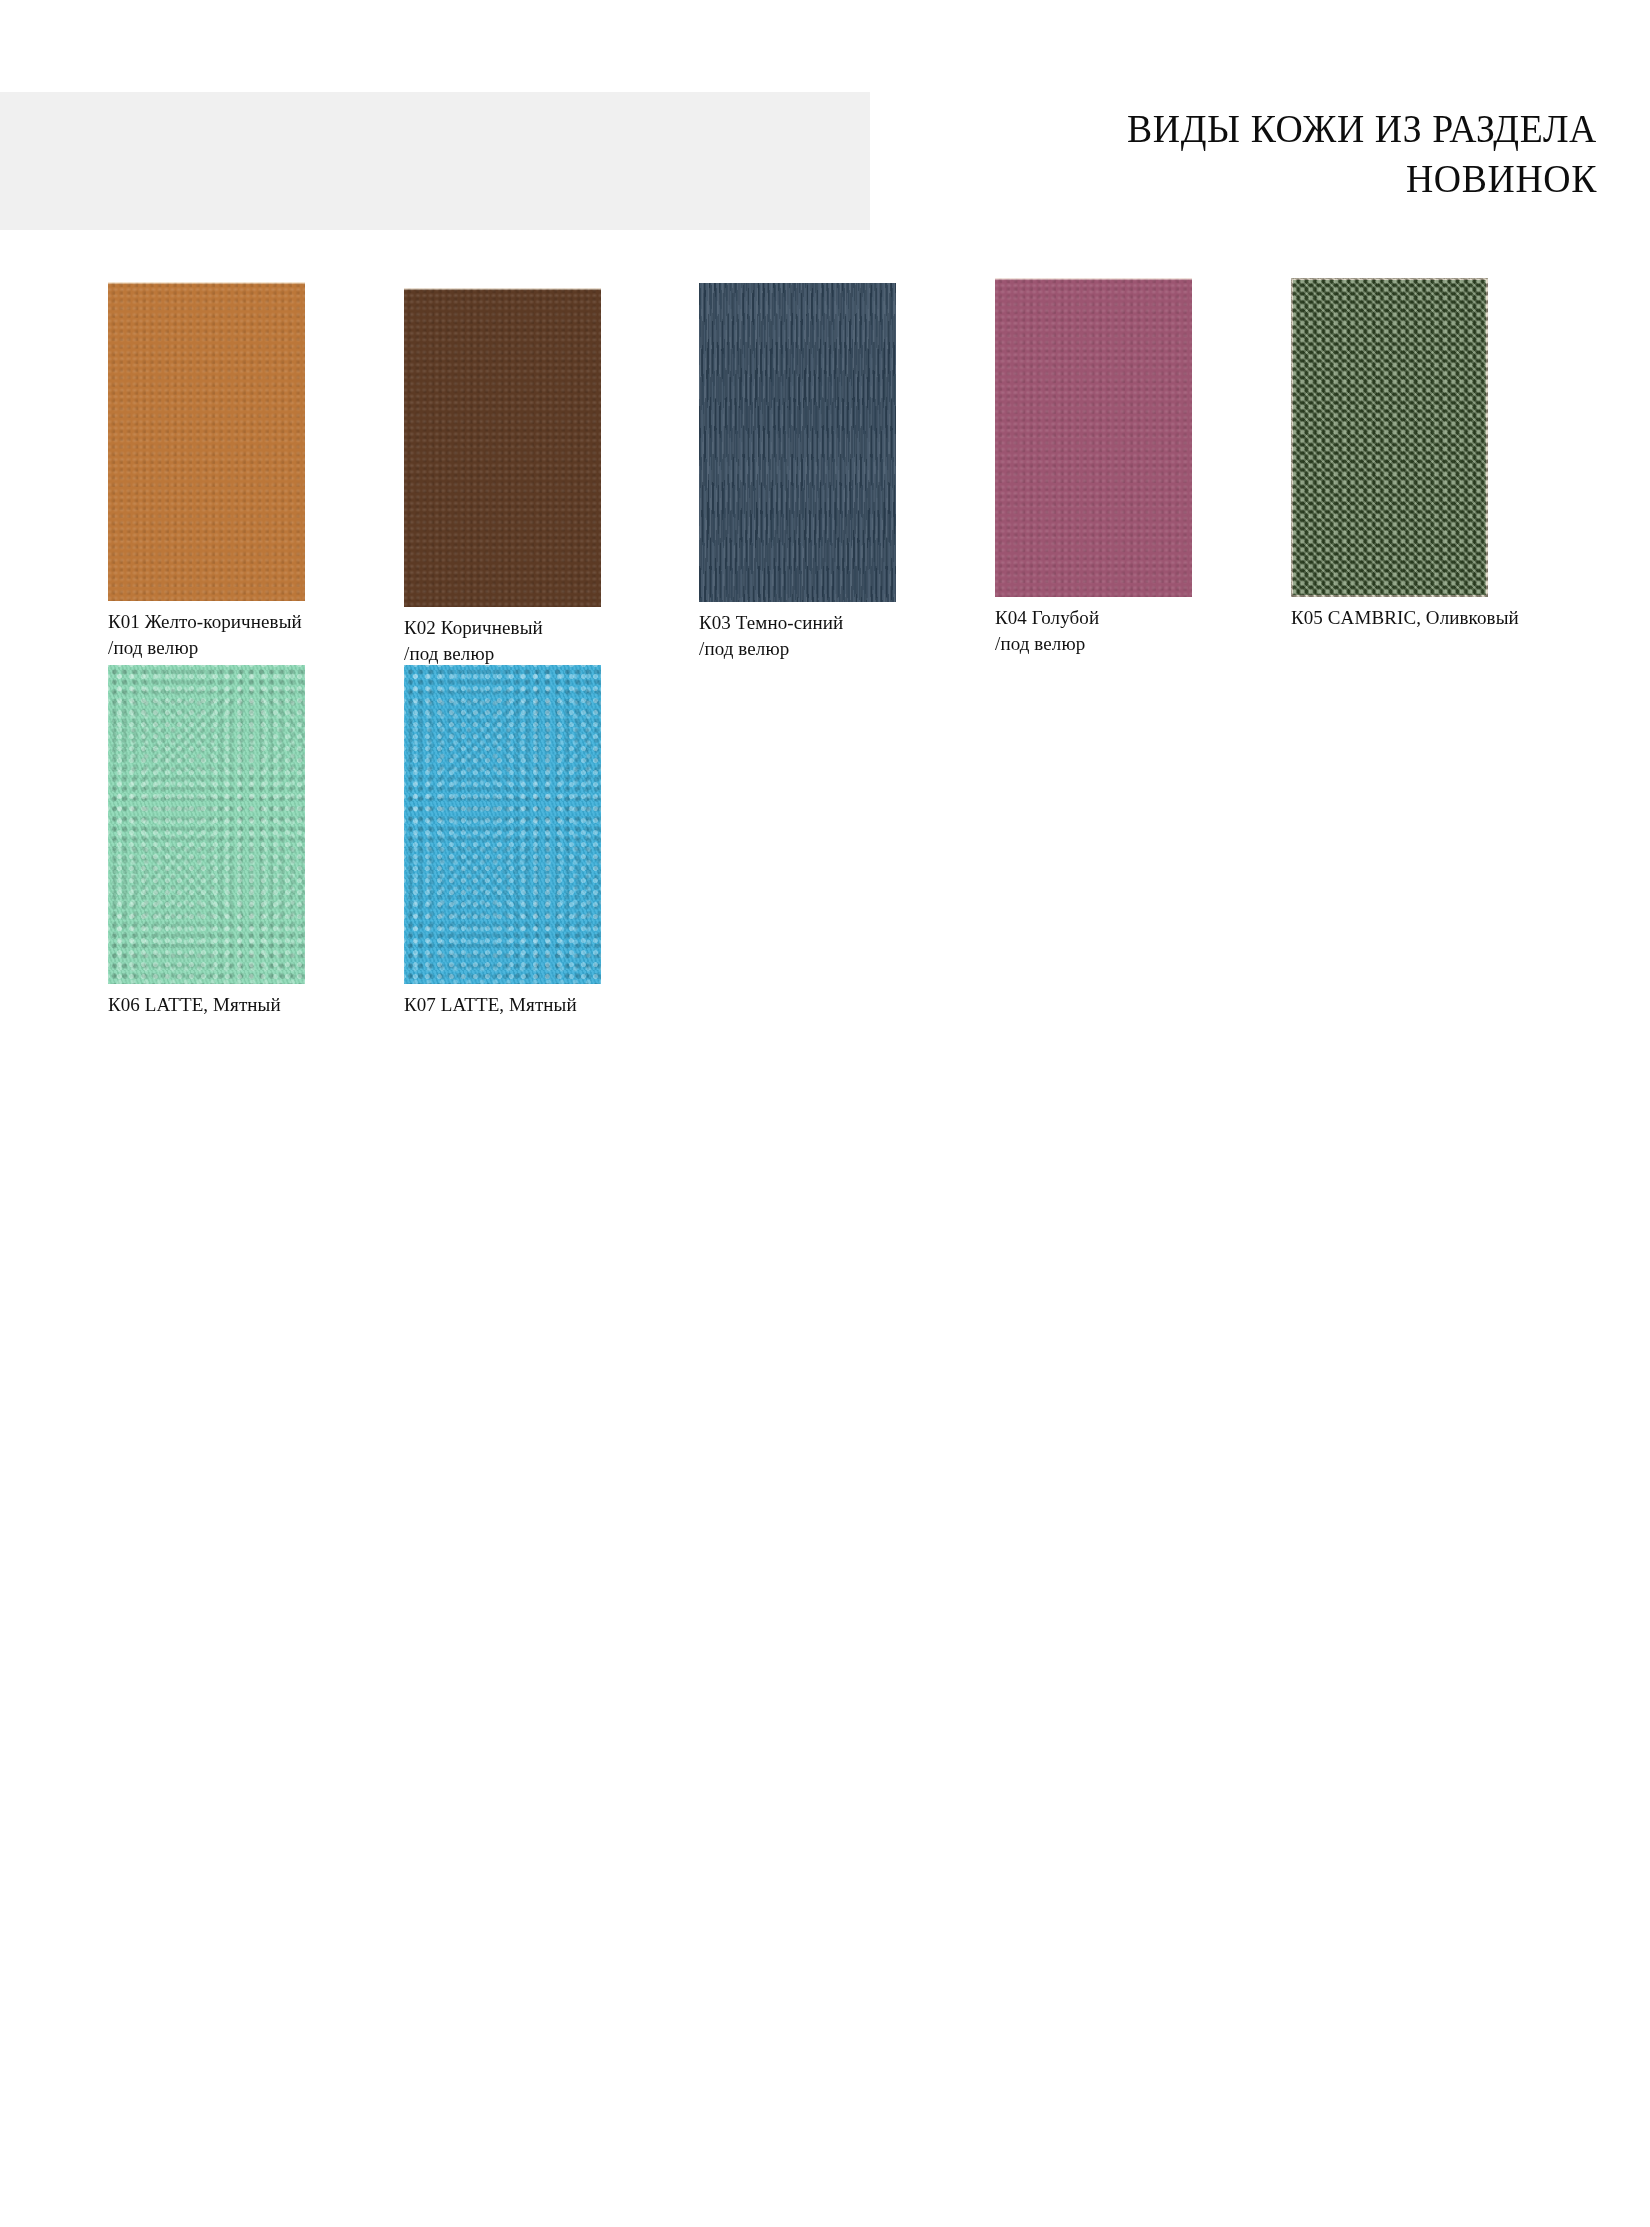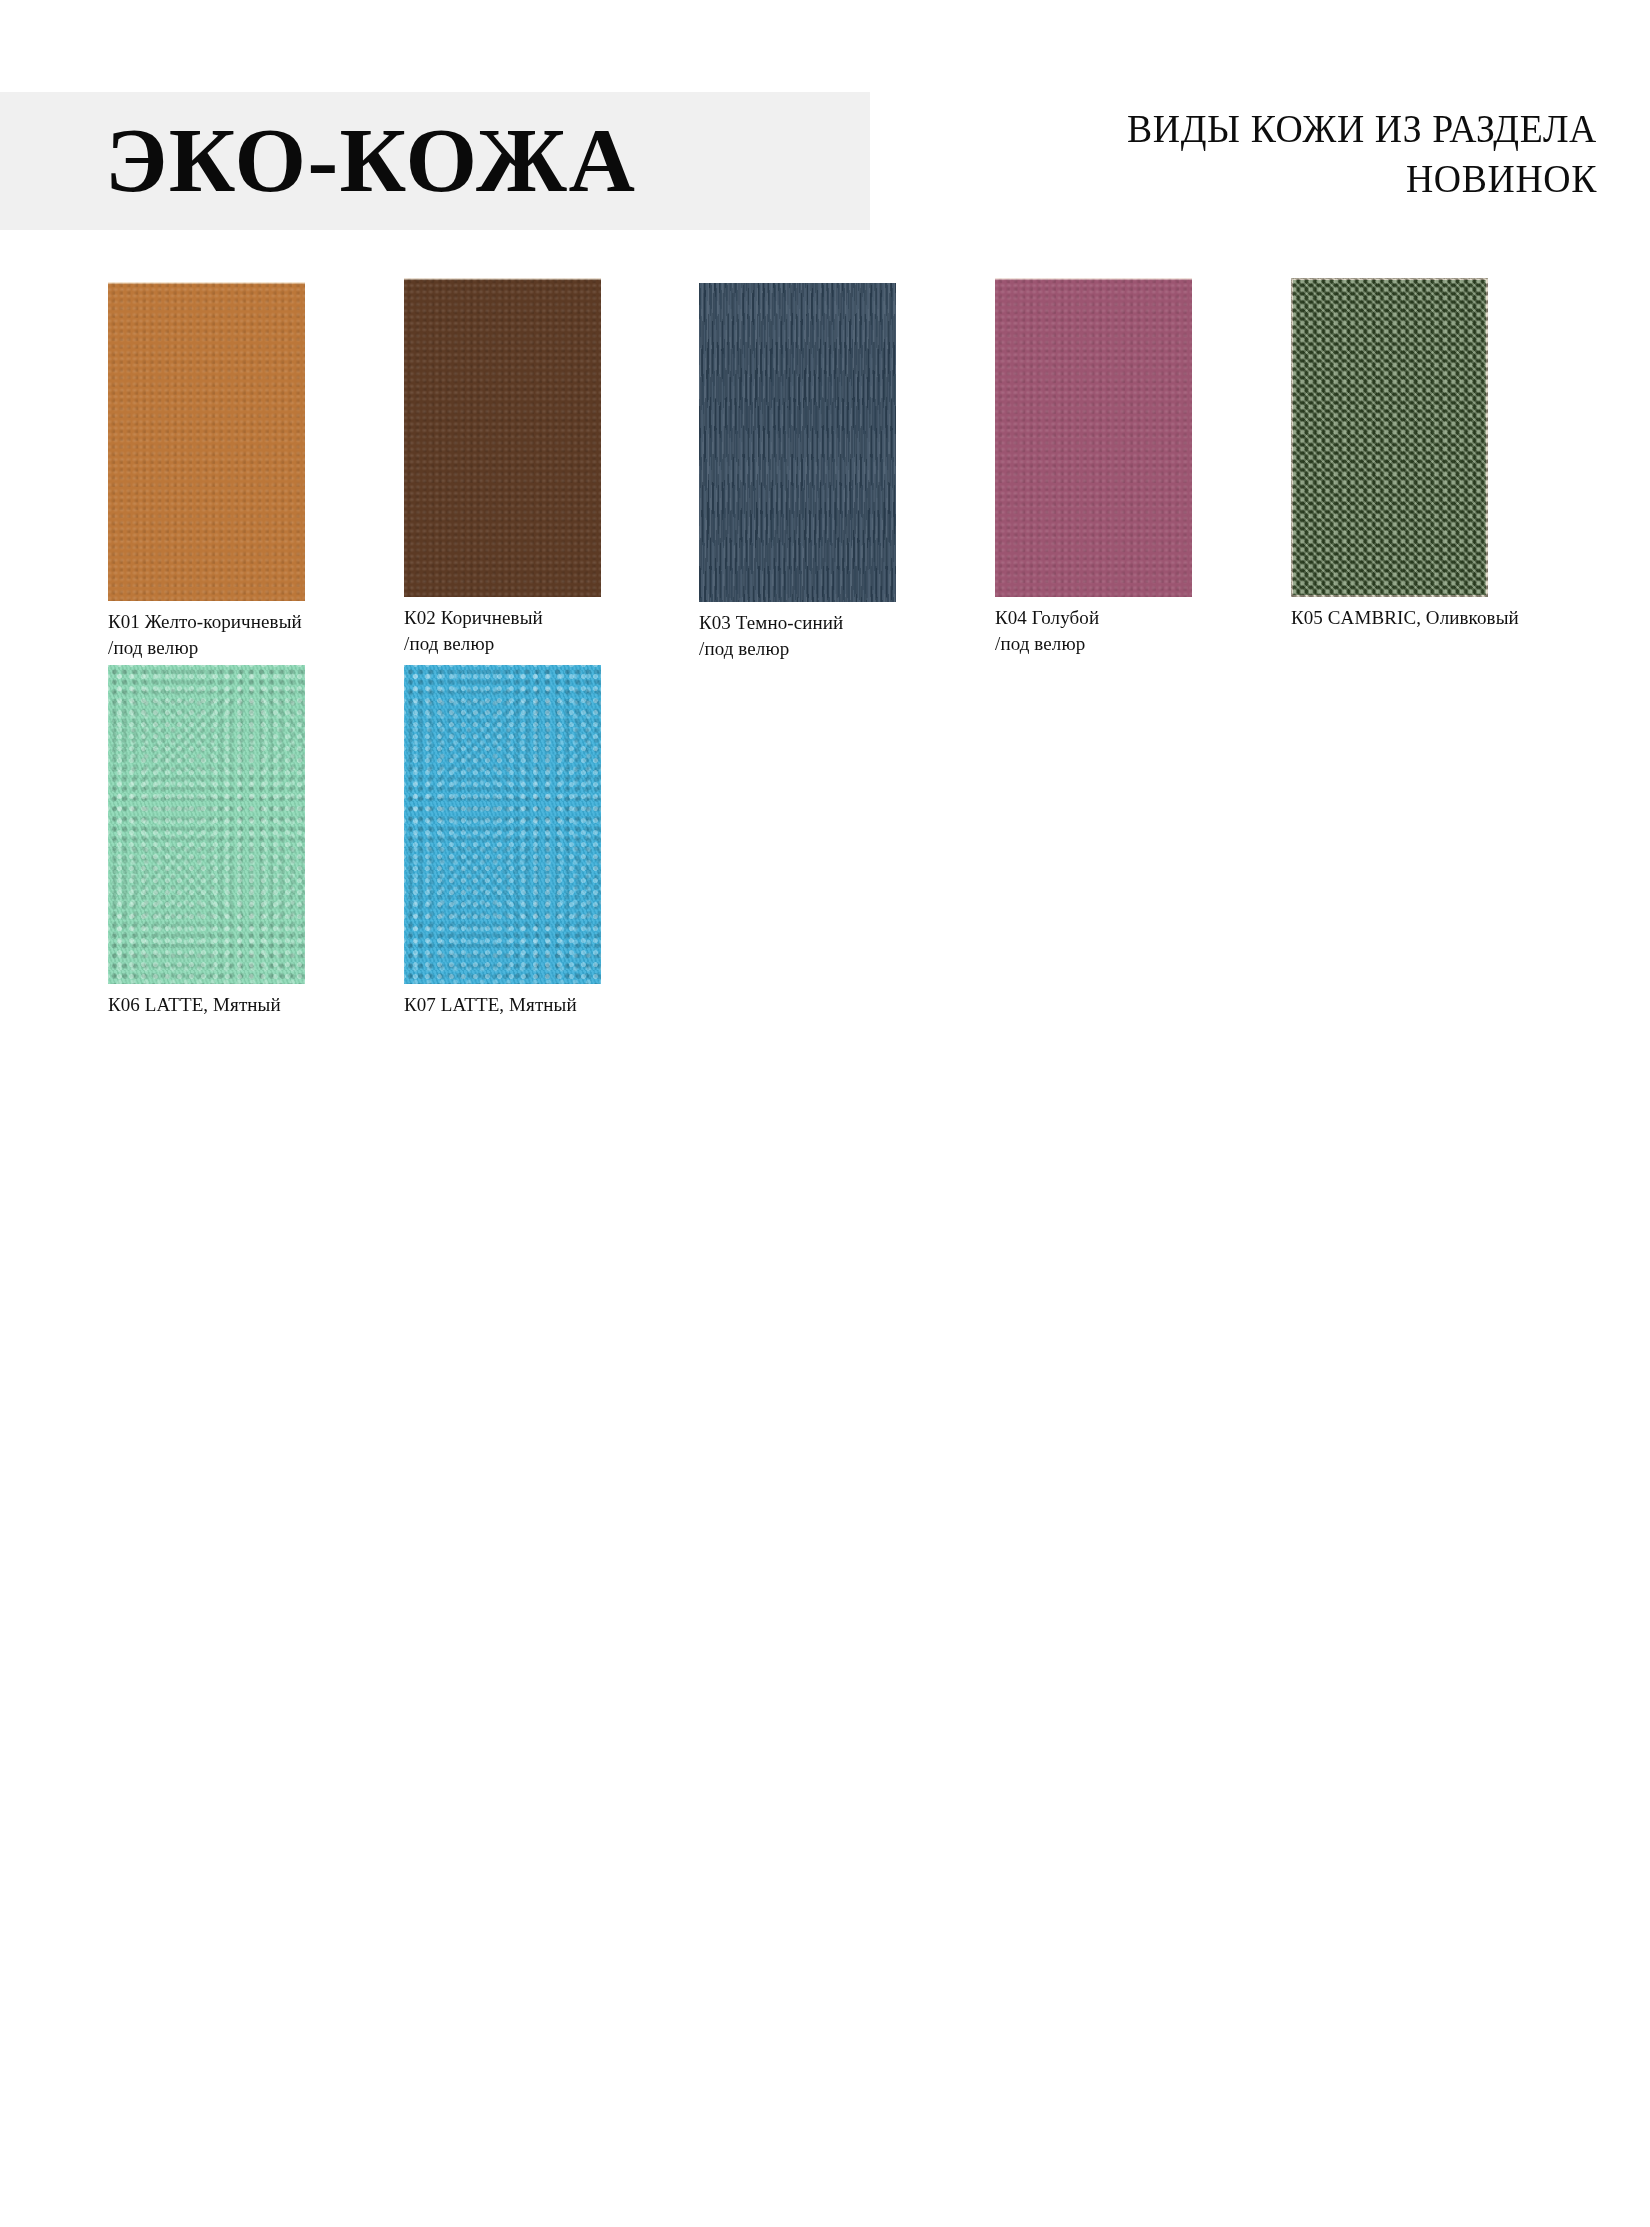--- a/index.html
+++ b/index.html
@@ -144,35 +144,34 @@
   }
   .edge-frame {
     box-shadow: inset 0 0 0 2.1px rgba(240,225,200,0.9);
   }
 </style>
 </head>
 <body style="background: rgb(255, 255, 255);">
 
 <div id="header">
   <div id="title-band" style="background: rgb(240, 240, 240);"></div>
-  <div id="main-title">ЭКО-КОЖА</div>
   <div id="subtitle">
     <span>ВИДЫ КОЖИ ИЗ РАЗДЕЛА</span>
     <span>НОВИНОК</span>
   </div>
 </div>
 
 <div id="swatch-grid">
     <div class="swatch-cell" style="left: 108px; top: 282px;">
       <div class="swatch-chip edge-light" style="background-color: rgb(188, 119, 57);">
         <div class="tex grain-suede sheen-soft"></div>
       </div>
       <div class="swatch-label"><span>К01 Желто-коричневый</span><span class="l2">/под велюр</span></div>
     </div>
-    <div class="swatch-cell" style="left: 404px; top: 278px;">
+    <div class="swatch-cell" style="left: 404px; top: 288px;">
       <div class="swatch-chip edge-light" style="background-color: rgb(92, 58, 36);">
         <div class="tex grain-suede sheen-soft"></div>
       </div>
       <div class="swatch-label"><span>К02 Коричневый</span><span class="l2">/под велюр</span></div>
     </div>
     <div class="swatch-cell" style="left: 699px; top: 283px;">
       <div class="swatch-chip " style="background-color: rgb(49, 70, 90);">
         <div class="tex grain-streak sheen-soft"></div>
       </div>
       <div class="swatch-label"><span>К03 Темно-синий</span><span class="l2">/под велюр</span></div>

